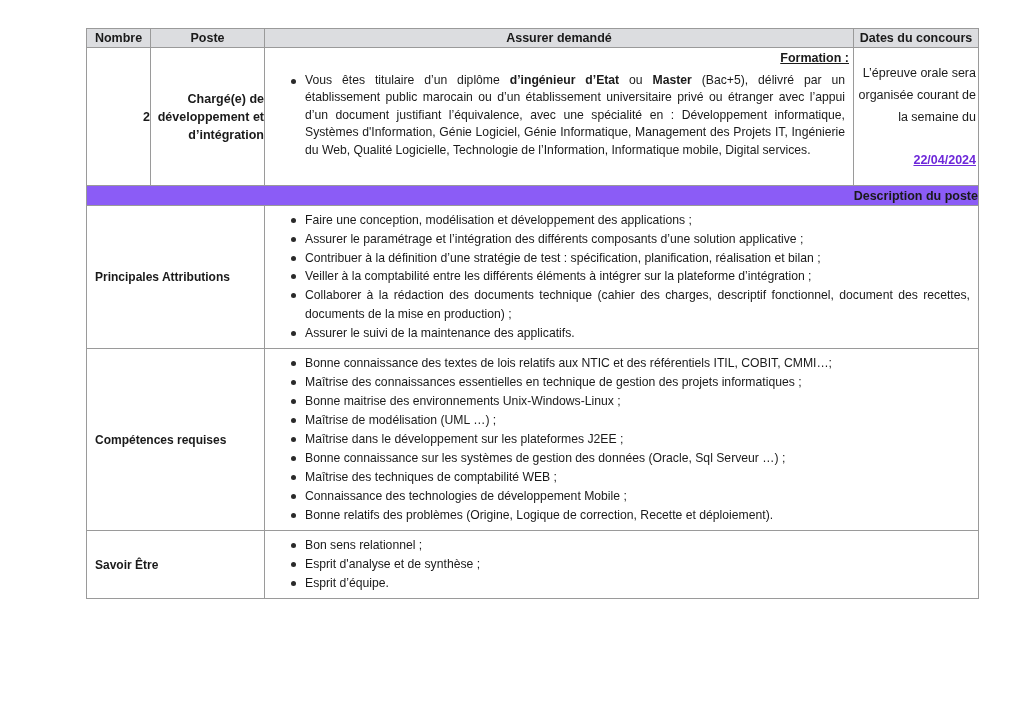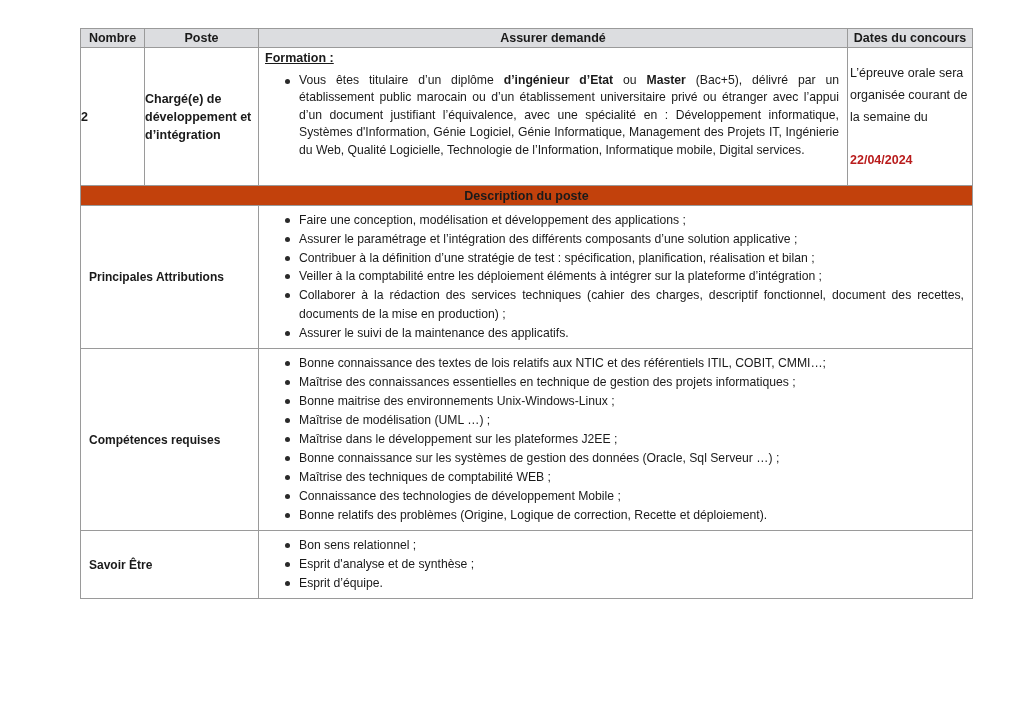--- a/index.html
+++ b/index.html
@@ -1,40 +1,40 @@
 <!DOCTYPE html>
 <html><head>
 <meta charset="utf-8">
 <style>
   html, body { margin: 0; padding: 0; }
   body {
     width: 1024px; height: 724px; background: #ffffff; position: relative; overflow: hidden;
     font-family: "Liberation Sans", "DejaVu Sans", sans-serif; color: #1a1a1a;
   }
   .tbl {
-    position: absolute; left: 80px; top: 28px; width: 892px;
+    position: absolute; left: 86px; top: 28px; width: 892px;
     border-collapse: collapse; table-layout: fixed; font-size: 12.2px;
   }
   .tbl td, .tbl th { border: 1px solid #9a9a9a; padding: 0; vertical-align: middle; }
   .hdr th { background: #dcdde0; font-weight: bold; height: 18px; text-align: center; font-size: 12.5px; }
-  .sec th { background: #c2410c; font-weight: bold; height: 19px; text-align: center; font-size: 12.5px; }
-  .center { text-align: left; margin-top: 19px; }
+  .sec th { background: #8b5cf6; font-weight: bold; height: 19px; text-align: right; font-size: 12.5px; }
+  .center { text-align: right; margin-top: 19px; }
   .nombre { font-weight: bold; font-size: 12.5px; }
   .poste { font-weight: bold; font-size: 12.5px; line-height: 18px; }
   .profil { padding: 2px 4px 4px 6px !important; vertical-align: top !important; line-height: 17.6px; }
-  .formation-title { font-weight: bold; text-decoration: underline; font-size: 12.5px; display: block; }
+  .formation-title { font-weight: bold; text-decoration: underline; font-size: 12.5px; display: block; text-align: right; }
   ul { margin: 4px; padding-left: 30px; list-style: none; }
   ul li { position: relative; }
   ul li::before {
     content: ""; position: absolute; left: -14px; top: 7px; width: 5px; height: 5px;
     border-radius: 50%; background: #2a2a2a;
   }
   .justify { text-align: justify; }
-  .dates { text-align: left; line-height: 22px; font-size: 12.5px; padding: 2px 2px !important; }
-  .date-link { color: #b91c1c; font-weight: bold; display: inline-block; margin-top: 21px; }
+  .dates { text-align: right; line-height: 22px; font-size: 12.5px; padding: 2px 2px !important; }
+  .date-link { color: #6d28d9; font-weight: bold; text-decoration: underline; display: inline-block; margin-top: 21px; }
   .label { font-weight: bold; font-size: 12px; padding-left: 8px !important; }
   .list-cell { padding: 1px 4px 1px 6px !important; line-height: 18.8px; }
   .list-cell.comp { line-height: 19.1px; }
 </style>
 </head>
 <body>
 
 <table class="tbl">
   <colgroup>
     <col style="width:64px">
@@ -66,22 +66,22 @@
   <tr class="sec">
     <th colspan="4">Description du poste</th>
   </tr>
   <tr style="height:133px">
     <td colspan="2" class="label">Principales Attributions</td>
     <td colspan="2" class="list-cell">
       <ul class="justify">
         <li>Faire une conception, modélisation et développement des applications ;</li>
         <li>Assurer le paramétrage et l’intégration des différents composants d’une solution applicative ;</li>
         <li>Contribuer à la définition d’une stratégie de test : spécification, planification, réalisation et bilan ;</li>
-        <li>Veiller à la comptabilité entre les déploiement éléments à intégrer sur la plateforme d’intégration ;</li>
-        <li>Collaborer à la rédaction des services techniques (cahier des charges, descriptif fonctionnel, document des recettes, documents de la mise en production) ;</li>
+        <li>Veiller à la comptabilité entre les différents éléments à intégrer sur la plateforme d’intégration ;</li>
+        <li>Collaborer à la rédaction des documents technique (cahier des charges, descriptif fonctionnel, document des recettes, documents de la mise en production) ;</li>
         <li>Assurer le suivi de la maintenance des applicatifs.</li>
       </ul>
     </td>
   </tr>
   <tr style="height:173px">
     <td colspan="2" class="label">Compétences requises</td>
     <td colspan="2" class="list-cell comp">
       <ul>
         <li>Bonne connaissance des textes de lois relatifs aux NTIC et des référentiels ITIL, COBIT, CMMI…;</li>
         <li>Maîtrise des connaissances essentielles en technique de gestion des projets informatiques ;</li>

